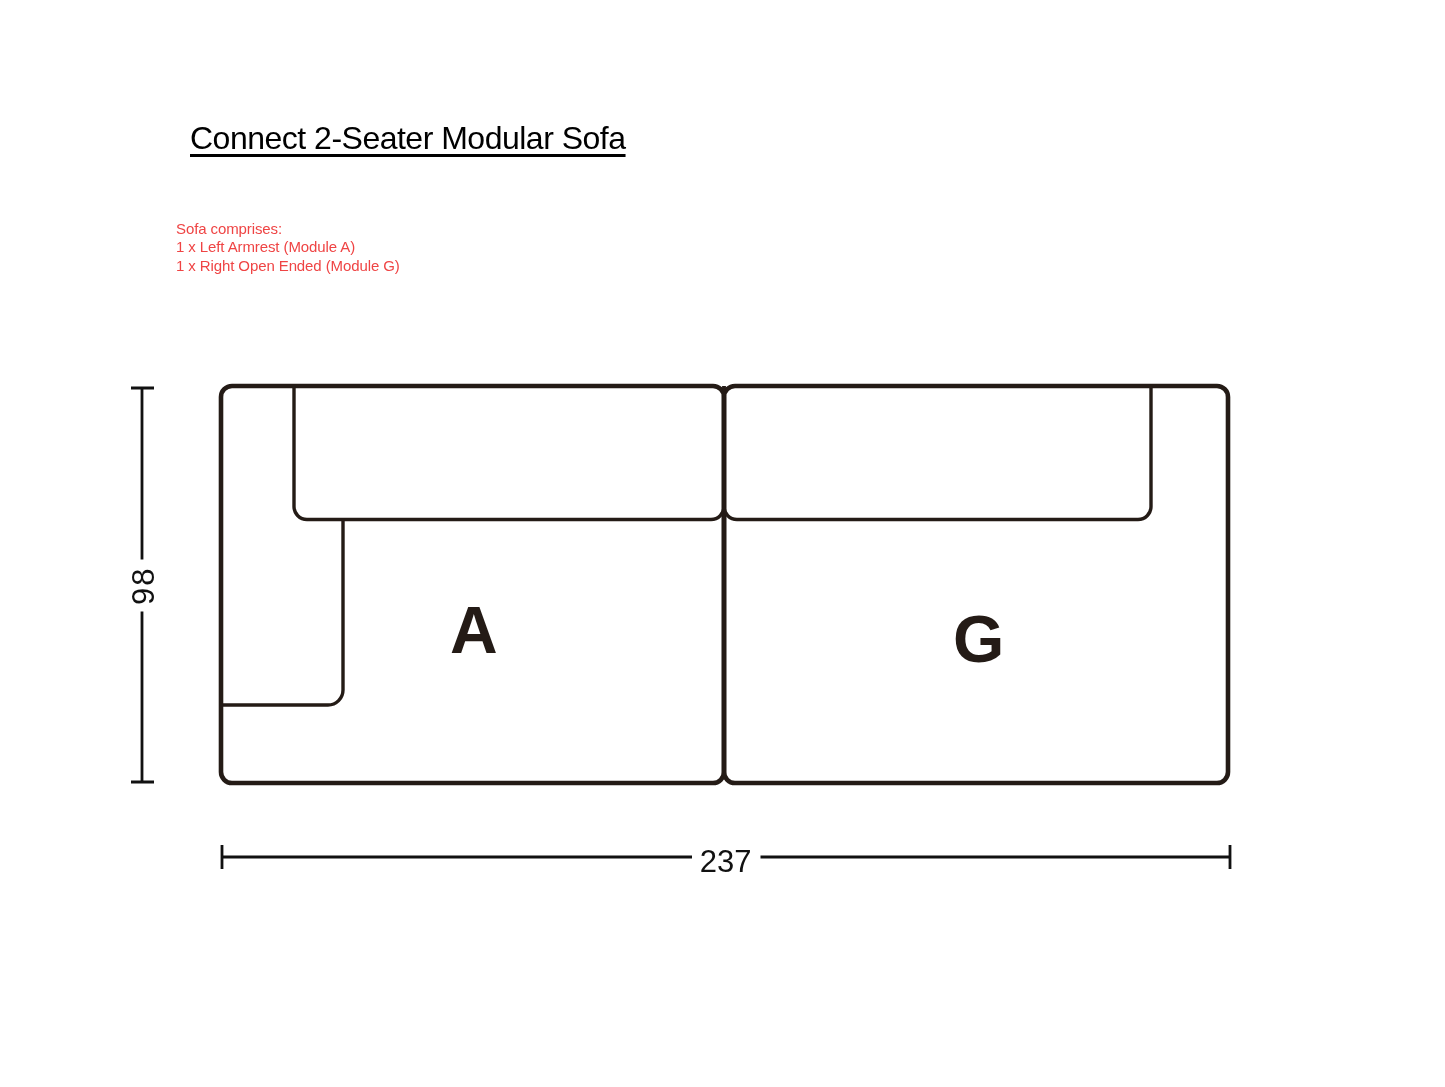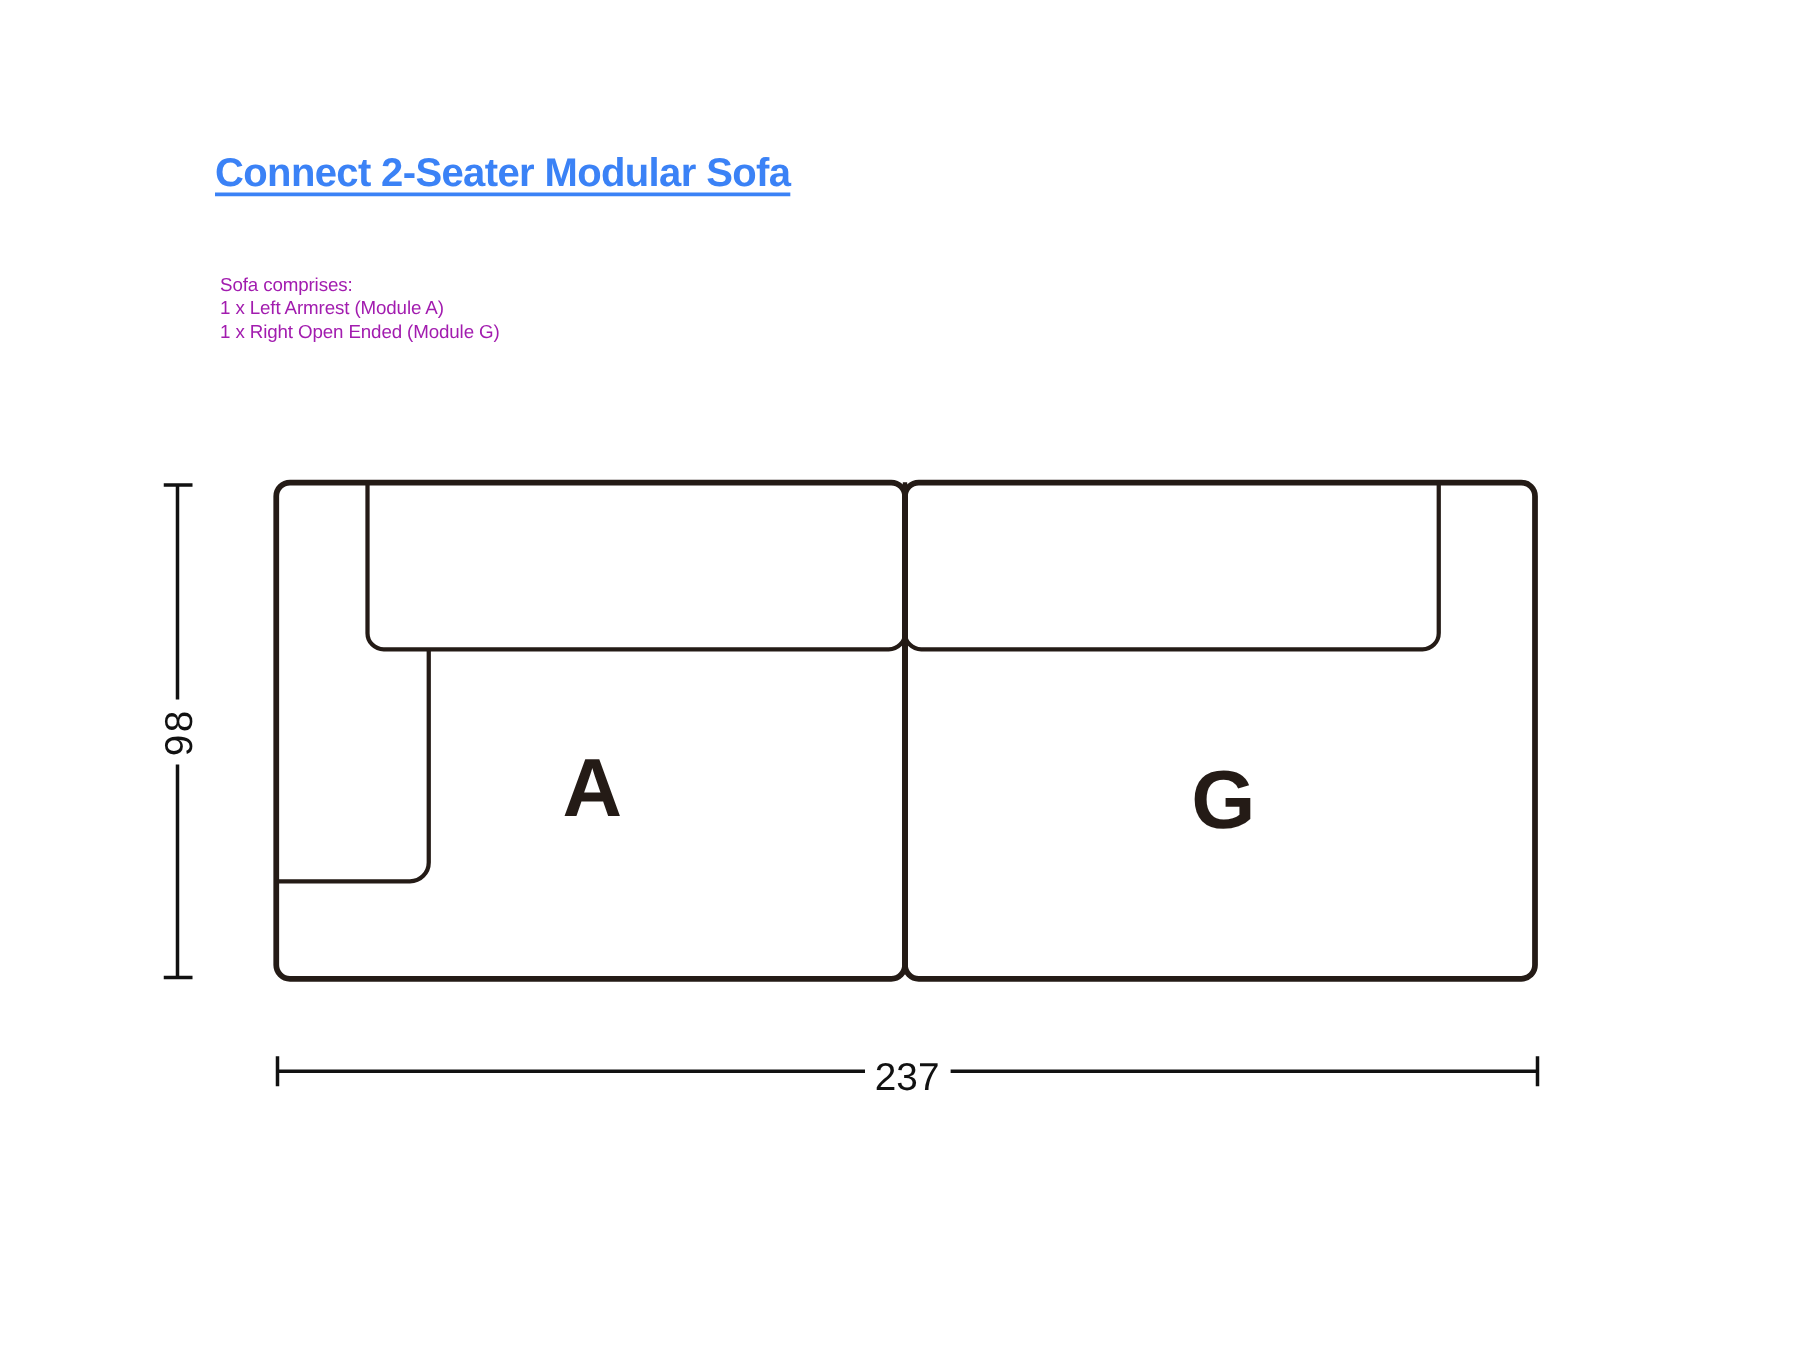--- a/index.html
+++ b/index.html
@@ -1,21 +1,21 @@
 <!DOCTYPE html>
 <html><head>
 <meta charset="utf-8">
 <style>
   html,body{margin:0;padding:0;background:#ffffff;}
   #page{position:relative;width:1445px;height:1087px;background:#ffffff;overflow:hidden;
         font-family:"Liberation Sans", sans-serif;}
-  .title{position:absolute;left:172px;font-size:32px;line-height:36px;color:#3b82f6;
-         letter-spacing:-0.5px;white-space:pre;transform:translateZ(0);font-weight:bold;}
+  .title{position:absolute;left:190px;font-size:32px;line-height:36px;color:#000000;
+         letter-spacing:-0.5px;white-space:pre;transform:translateZ(0);}
   .title u{text-decoration-thickness:2.5px;text-underline-offset:4.5px;text-decoration-skip-ink:none;}
-  .small{position:absolute;left:176px;top:219.6px;font-size:15px;line-height:18.6px;letter-spacing:-0.1px;color:#a21caf;}
+  .small{position:absolute;left:176px;top:219.6px;font-size:15px;line-height:18.6px;letter-spacing:-0.1px;color:#ef4444;}
   svg{position:absolute;left:0;top:0;transform:translateZ(0);}
   .mod{position:absolute;font-weight:bold;font-size:66px;color:#241b16;transform:translateZ(0);}
 </style>
 </head>
 <body>
 <div id="page">
 
   <div class="title" style="top:119.7px;"><u>Connect 2-Seater Modular Sofa</u></div>
 
 

